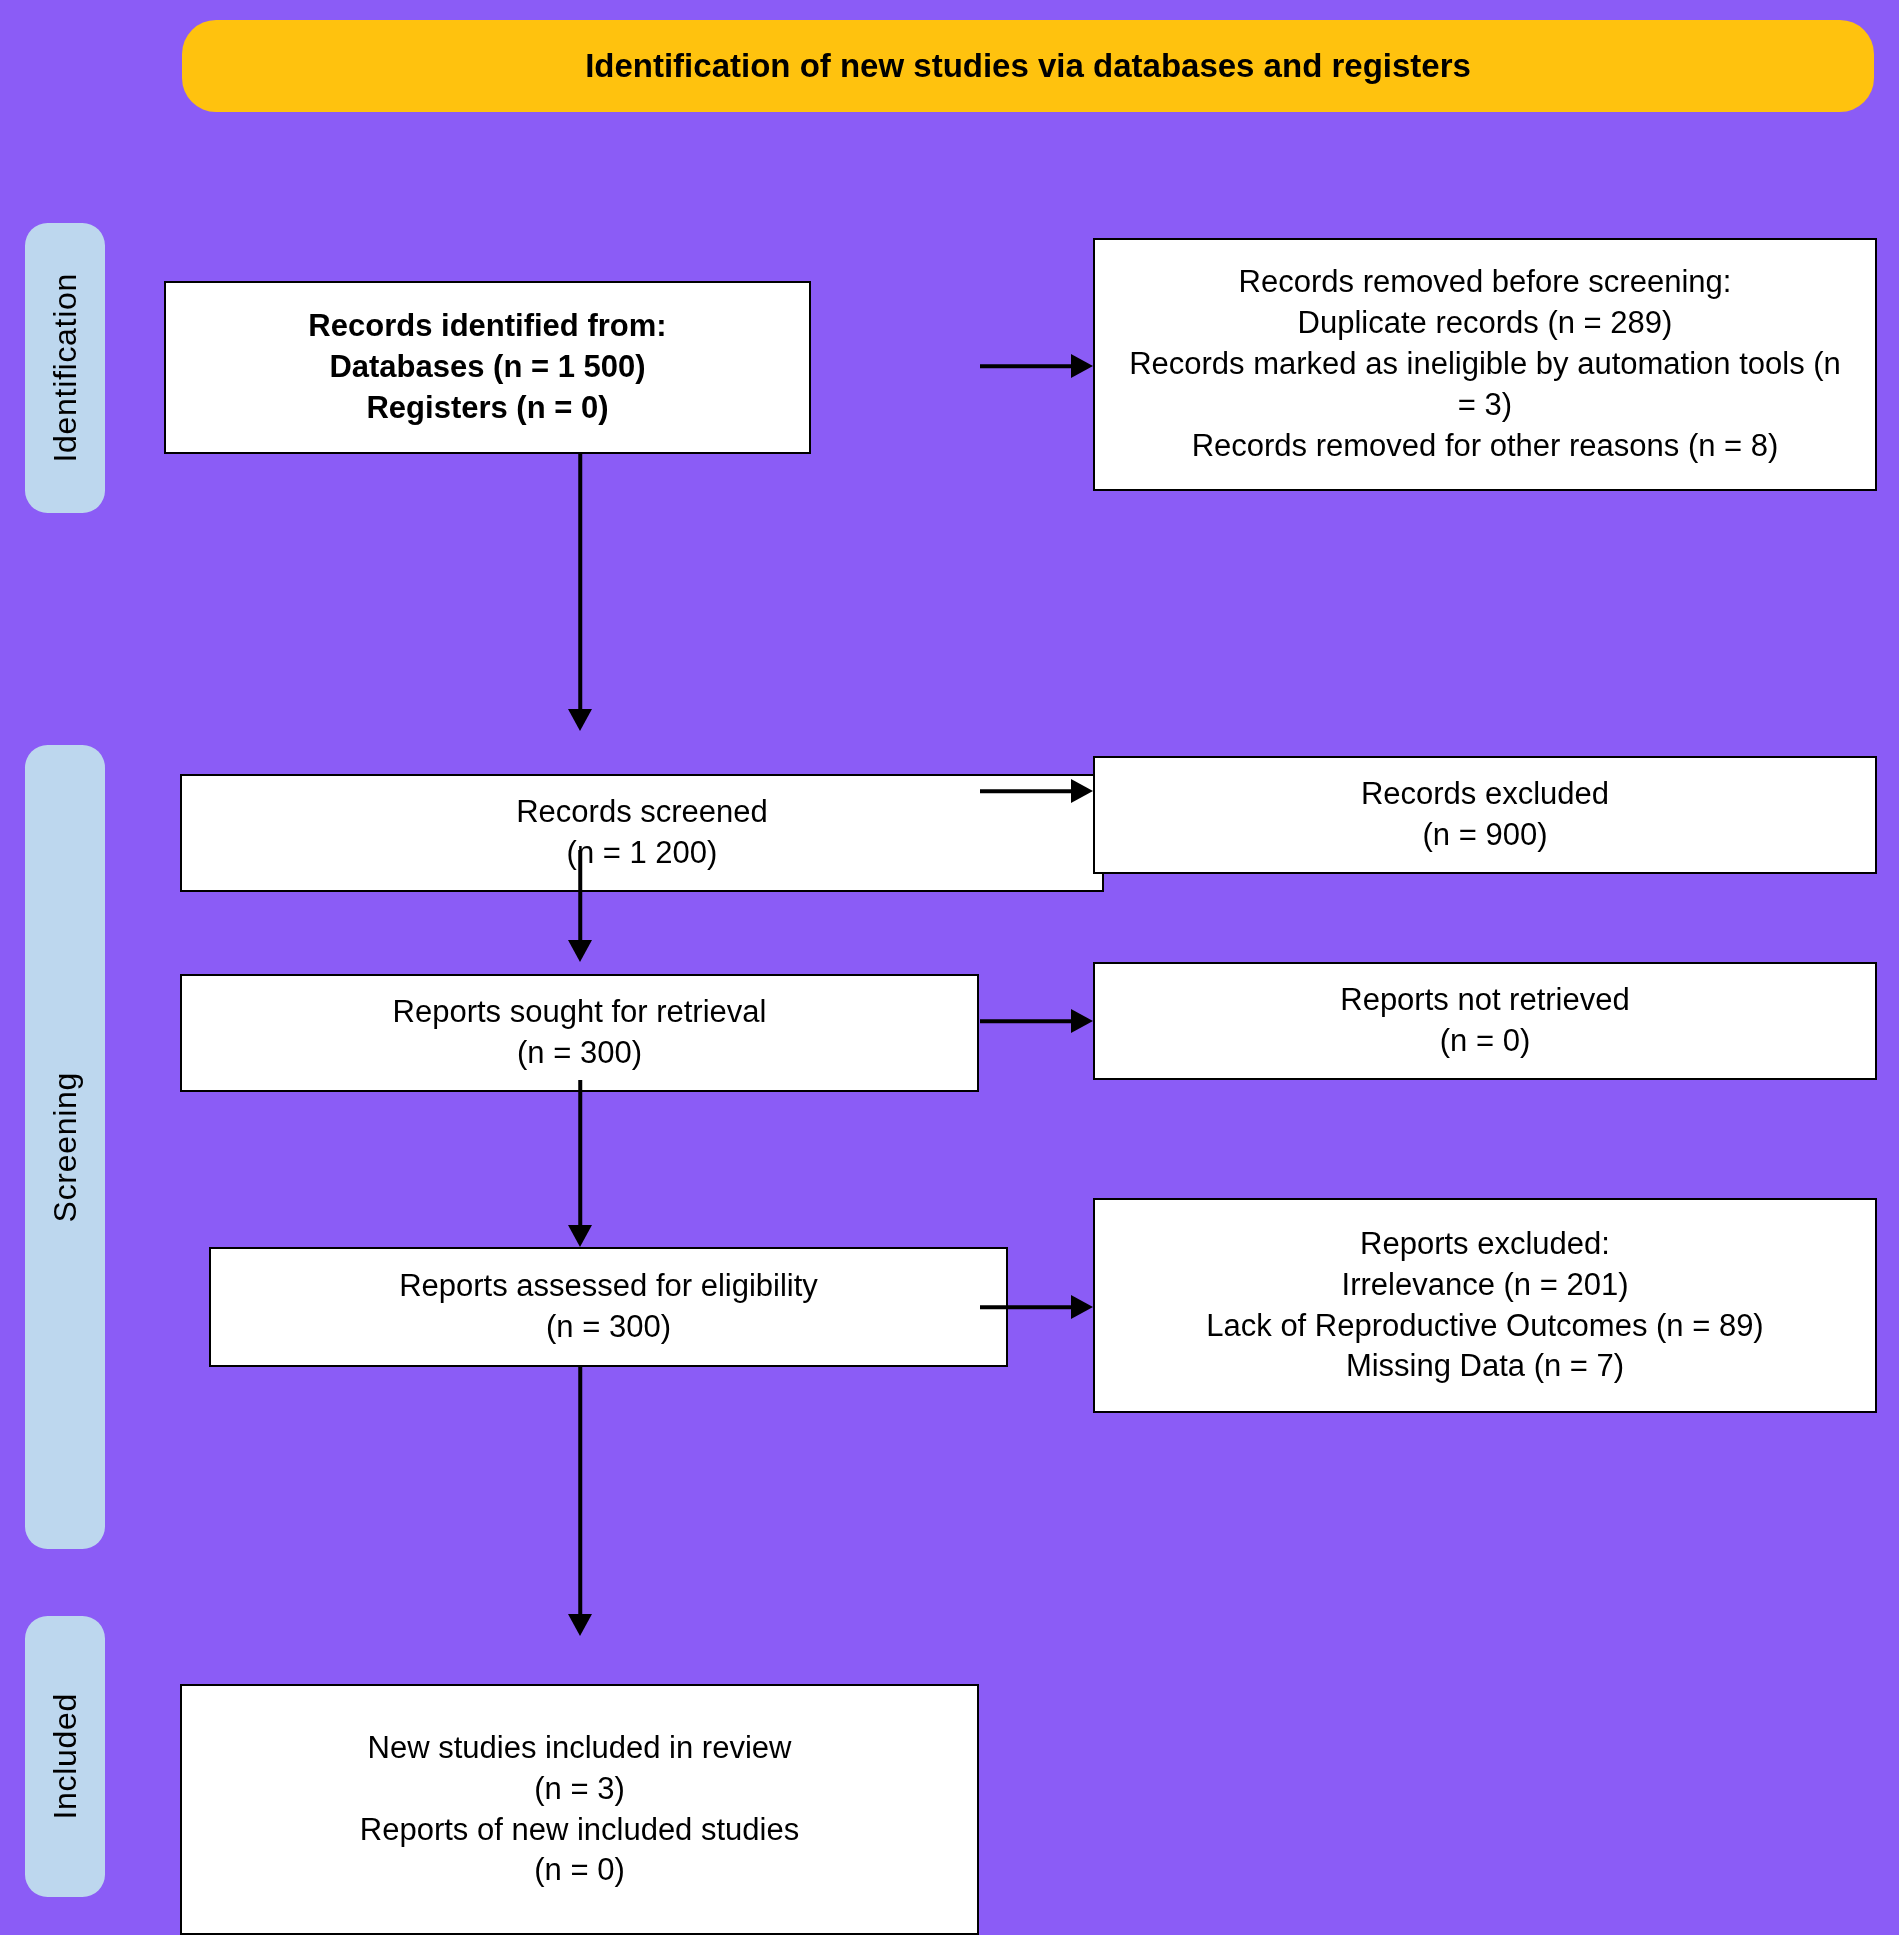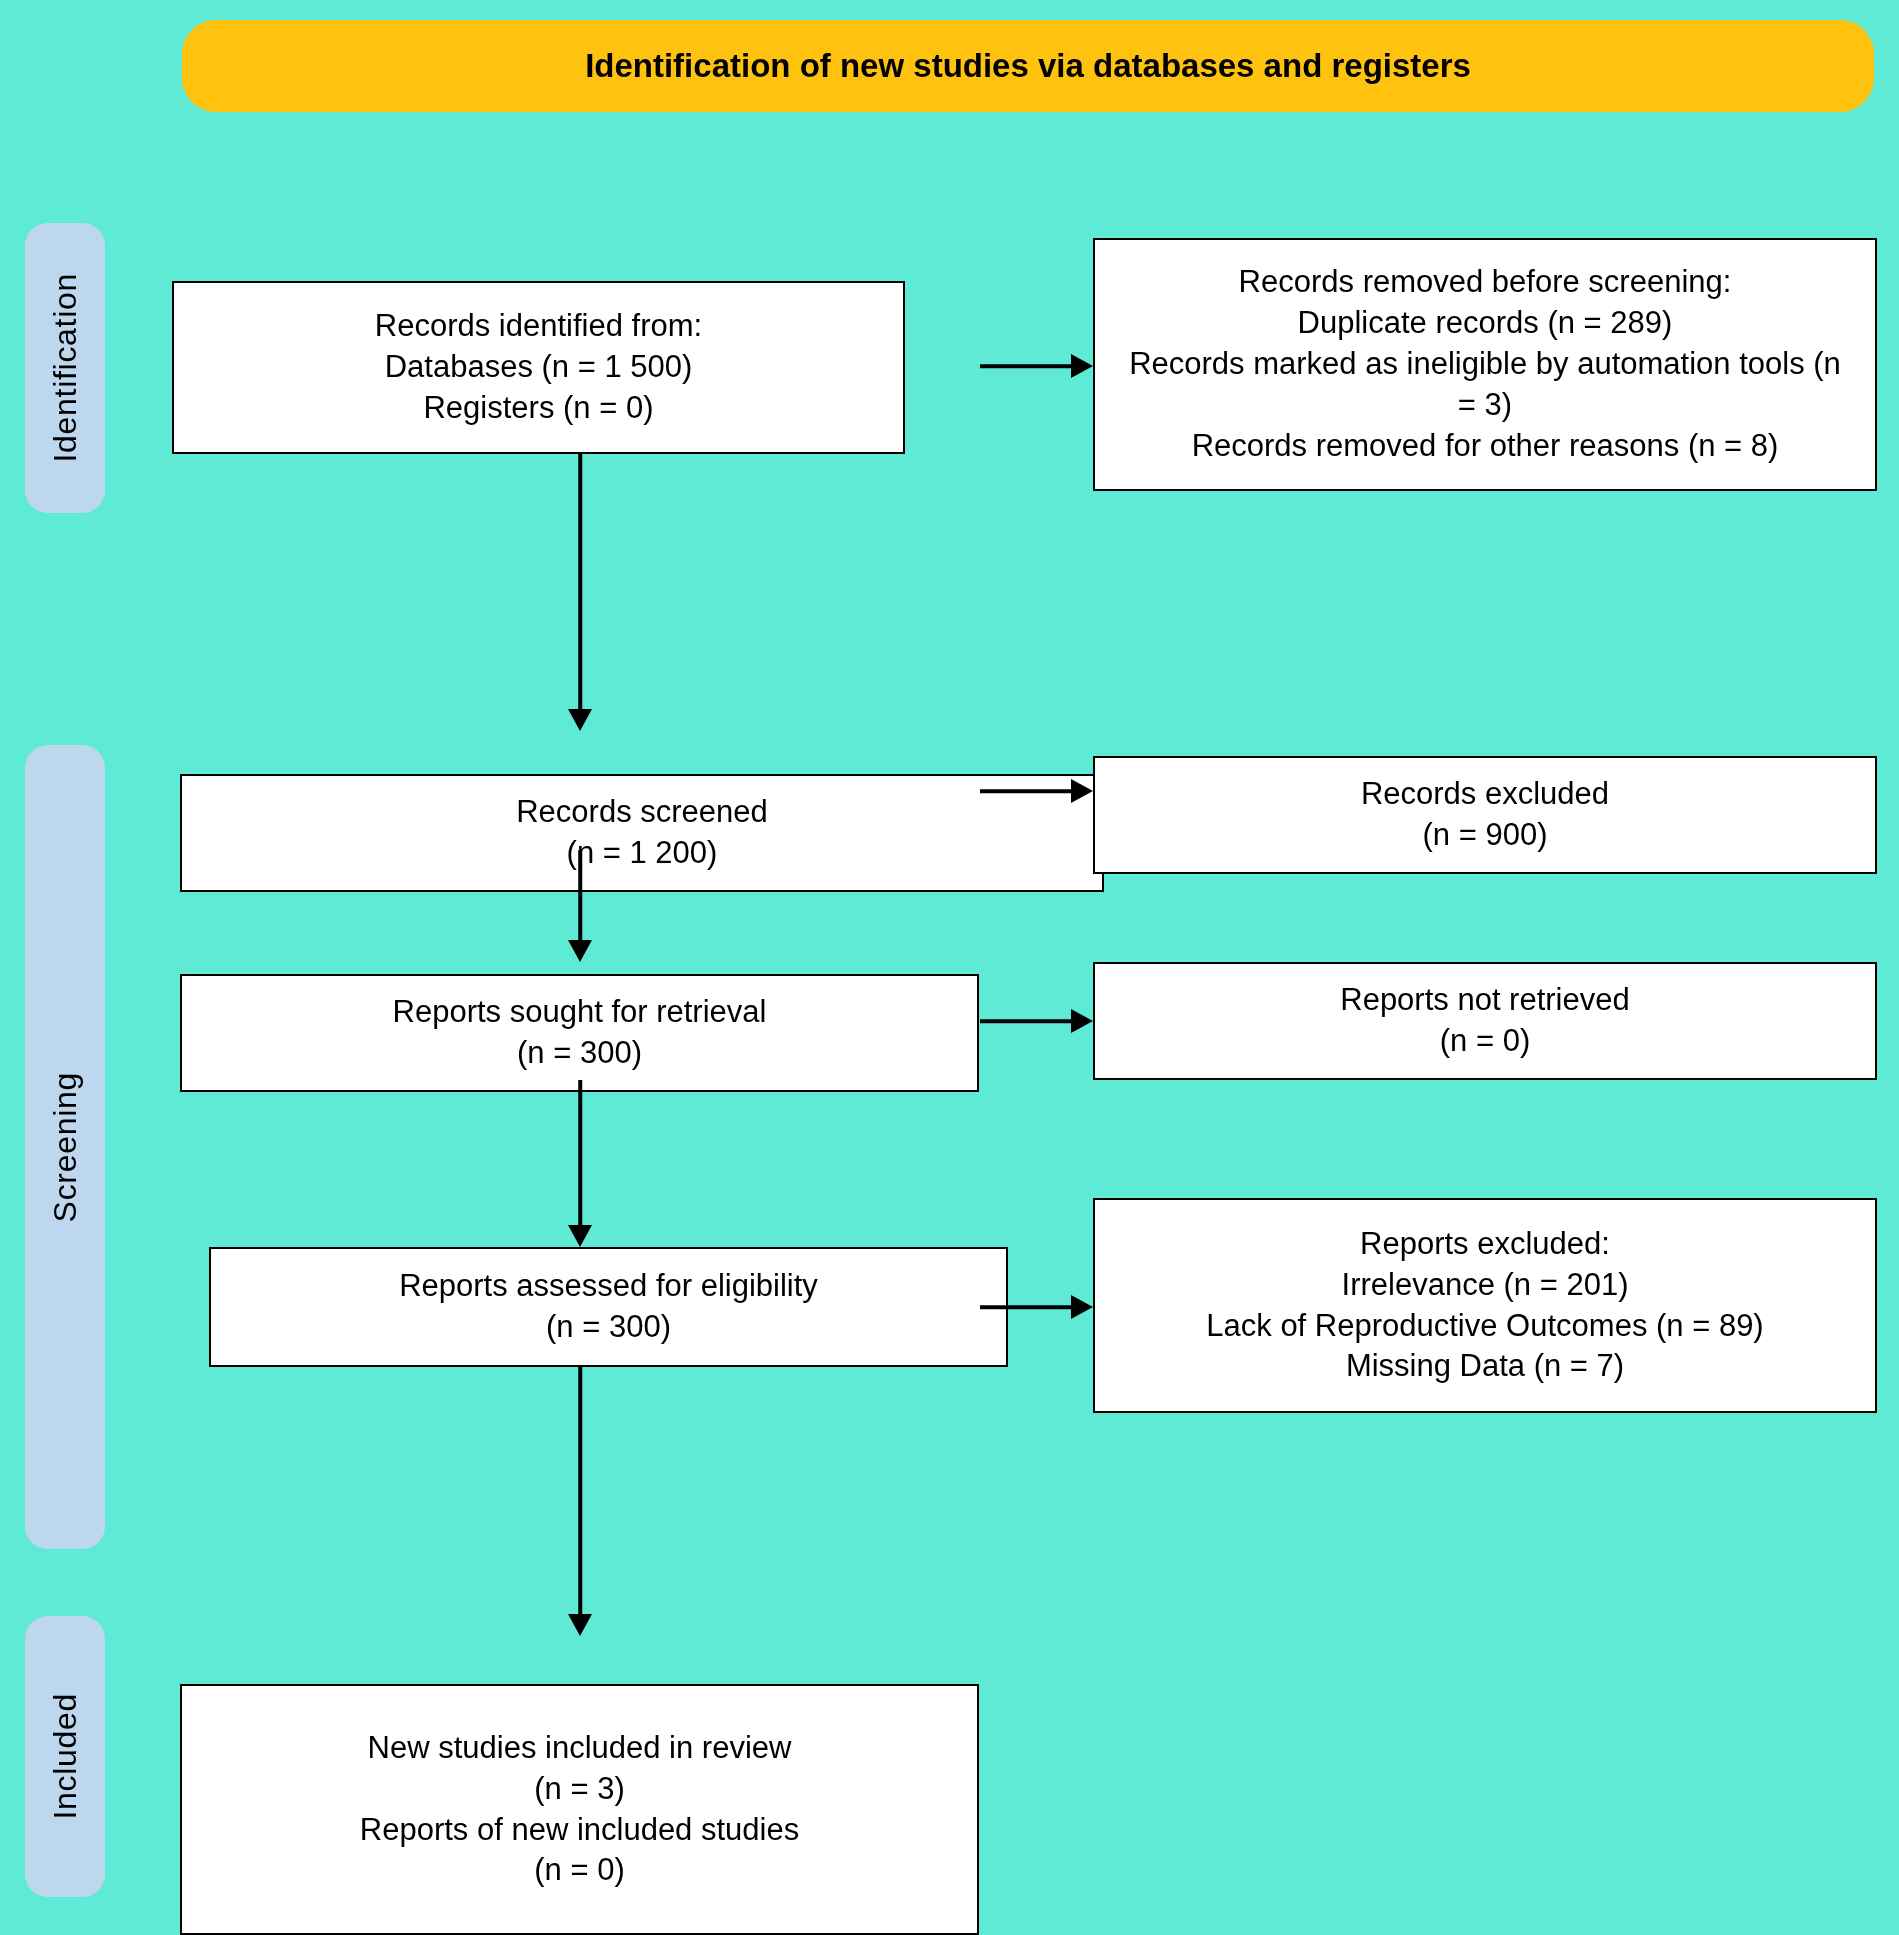--- a/index.html
+++ b/index.html
@@ -2,21 +2,21 @@
 <html style="font-size:11.3px"><head>
 <meta charset="utf-8">
 <title>PRISMA Flow Diagram</title>
 <style>
   * { box-sizing: border-box; }
   html, body { margin: 0; padding: 0; background: #ffffff; }
   .canvas {
     position: relative;
     width: 1900px;
     height: 1936px;
-    background: #5eead4;
+    background: #8b5cf6;
     font-family: "Liberation Sans", sans-serif;
     color: #000000;
   }
   .banner {
     position: absolute;
     left: 182px; top: 20px; width: 1692px; height: 92px;
     background: #FFC20E;
     border-radius: 34px;
     display: flex; align-items: center; justify-content: center;
     text-align: center;
@@ -80,21 +80,21 @@
   <div class="stage" style="left:25px; top:223px; height:290px;">
     <span class="stage-text">Identification</span>
   </div>
   <div class="stage" style="left:25px; top:745px; height:804px;">
     <span class="stage-text">Screening</span>
   </div>
   <div class="stage" style="left:25px; top:1616px; height:281px;">
     <span class="stage-text">Included</span>
   </div>
 
-  <div class="box" style="left:172px; top:281px; width:733px; height:173px;">
+  <div class="box" style="left:164px; top:281px; width:647px; height:173px;font-weight:bold;">
     <div class="line">Records identified from:</div>
     <div class="line">Databases (n = 1 500)</div>
     <div class="line">Registers (n = 0)</div>
   </div>
 
   <div class="box" style="left:180px; top:774px; width:924px; height:118px;">
     <div class="line">Records screened</div>
     <div class="line">(n = 1 200)</div>
   </div>
 

